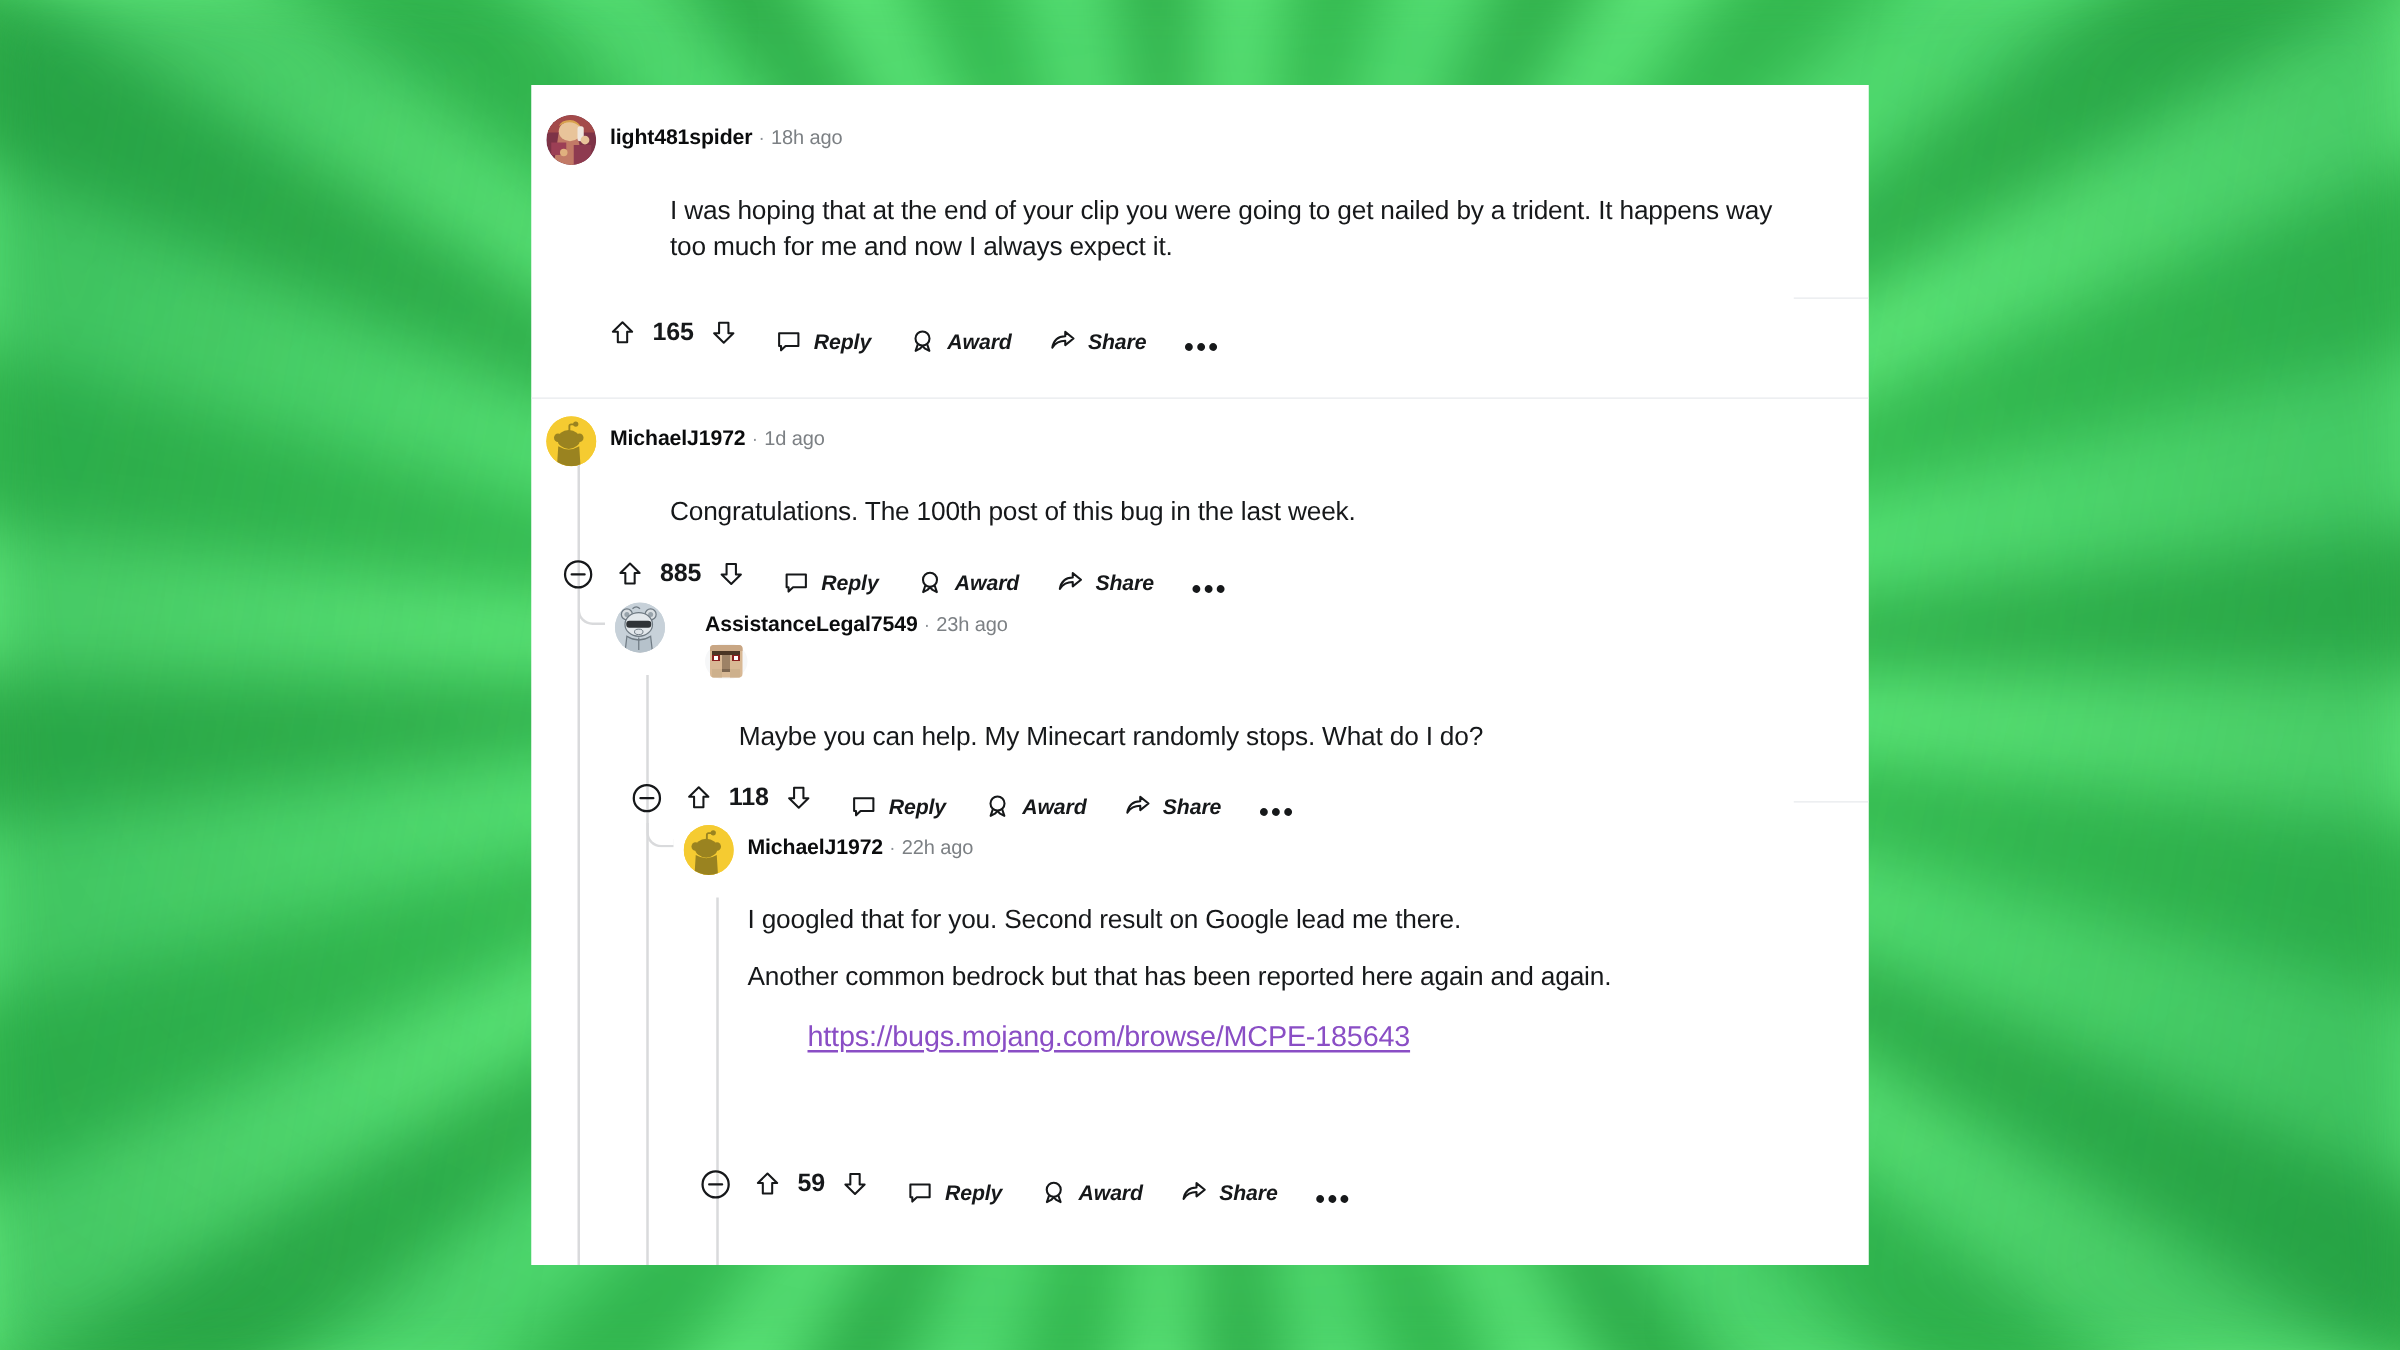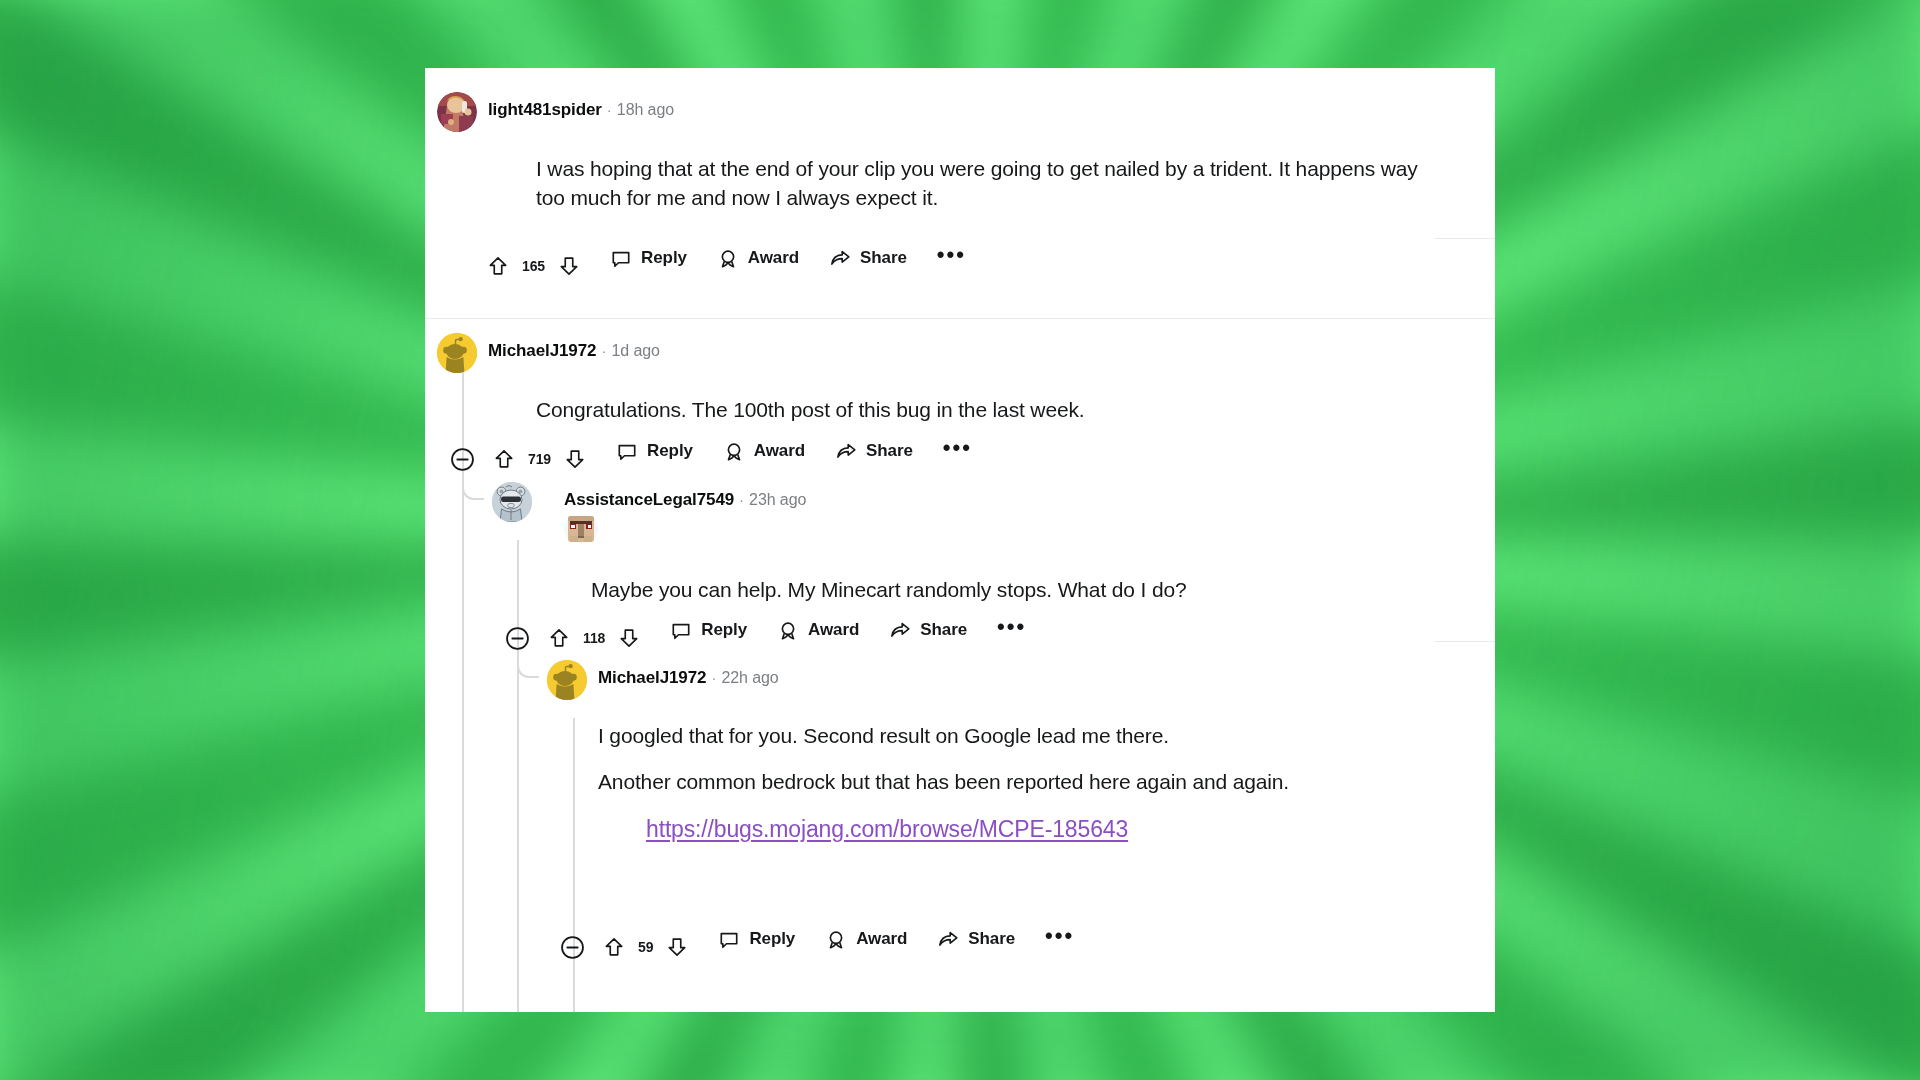--- a/index.html
+++ b/index.html
@@ -142,41 +142,42 @@
 
   
   .actions {
     display: flex;
     align-items: center;
     height: 44px;
     gap: 0;
   }
   .act {
     display: inline-flex;
-    align-items: flex-start;
+    align-items: flex-end;
     gap: 9px;
     height: 36px;
     padding: 0 6px;
     border-radius: 18px;
     cursor: pointer;
     color: #16181a;
     font-size: 17px;
     font-weight: bold;
     letter-spacing: -0.1px;
     white-space: nowrap;
+    font-style: italic;
   }
   .act svg { display: block; }
   .vote {
     display: inline-flex;
     align-items: center;
     gap: 4px;
     height: 36px;
   }
   .vote .score {
-    font-size: 14px;
+    font-size: 20px;
     font-weight: bold;
     color: #16181a;
     min-width: 10px;
     text-align: center;
     padding: 0 3px;
     letter-spacing: -0.1px;
   }
   .vbtn { padding: 0 6px; cursor: pointer; display:inline-flex; align-items:center; }
   .gap { width: 18px; }
 
@@ -334,21 +335,21 @@
           <circle cx="12" cy="12" r="9.3"></circle>
           <line x1="7.4" y1="12" x2="16.6" y2="12"></line>
         </svg>
       </div>
       <div class="vote">
         <span class="vbtn">
           <svg width="22" height="22" viewBox="0 0 20 20" fill="none" stroke="#16181a" stroke-width="1.5" stroke-linejoin="round">
             <path d="M10 2.6 L17 9.4 h-3.6 v7.7 h-6.8 v-7.7 H3 Z"></path>
           </svg>
         </span>
-        <span class="score">719</span>
+        <span class="score">885</span>
         <span class="vbtn">
           <svg width="22" height="22" viewBox="0 0 20 20" fill="none" stroke="#16181a" stroke-width="1.5" stroke-linejoin="round">
             <path d="M10 17.4 L3 10.6 h3.6 V2.9 h6.8 v7.7 H17 Z"></path>
           </svg>
         </span>
       </div>
       <span class="gap"></span>
       <div class="act">
         <svg width="22" height="22" viewBox="0 0 20 20" fill="none" stroke="#16181a" stroke-width="1.5" stroke-linejoin="round">
           <path d="M3 4.2 h14 v9.2 h-9.3 L4.4 16.6 v-3.2 H3 Z"></path>

